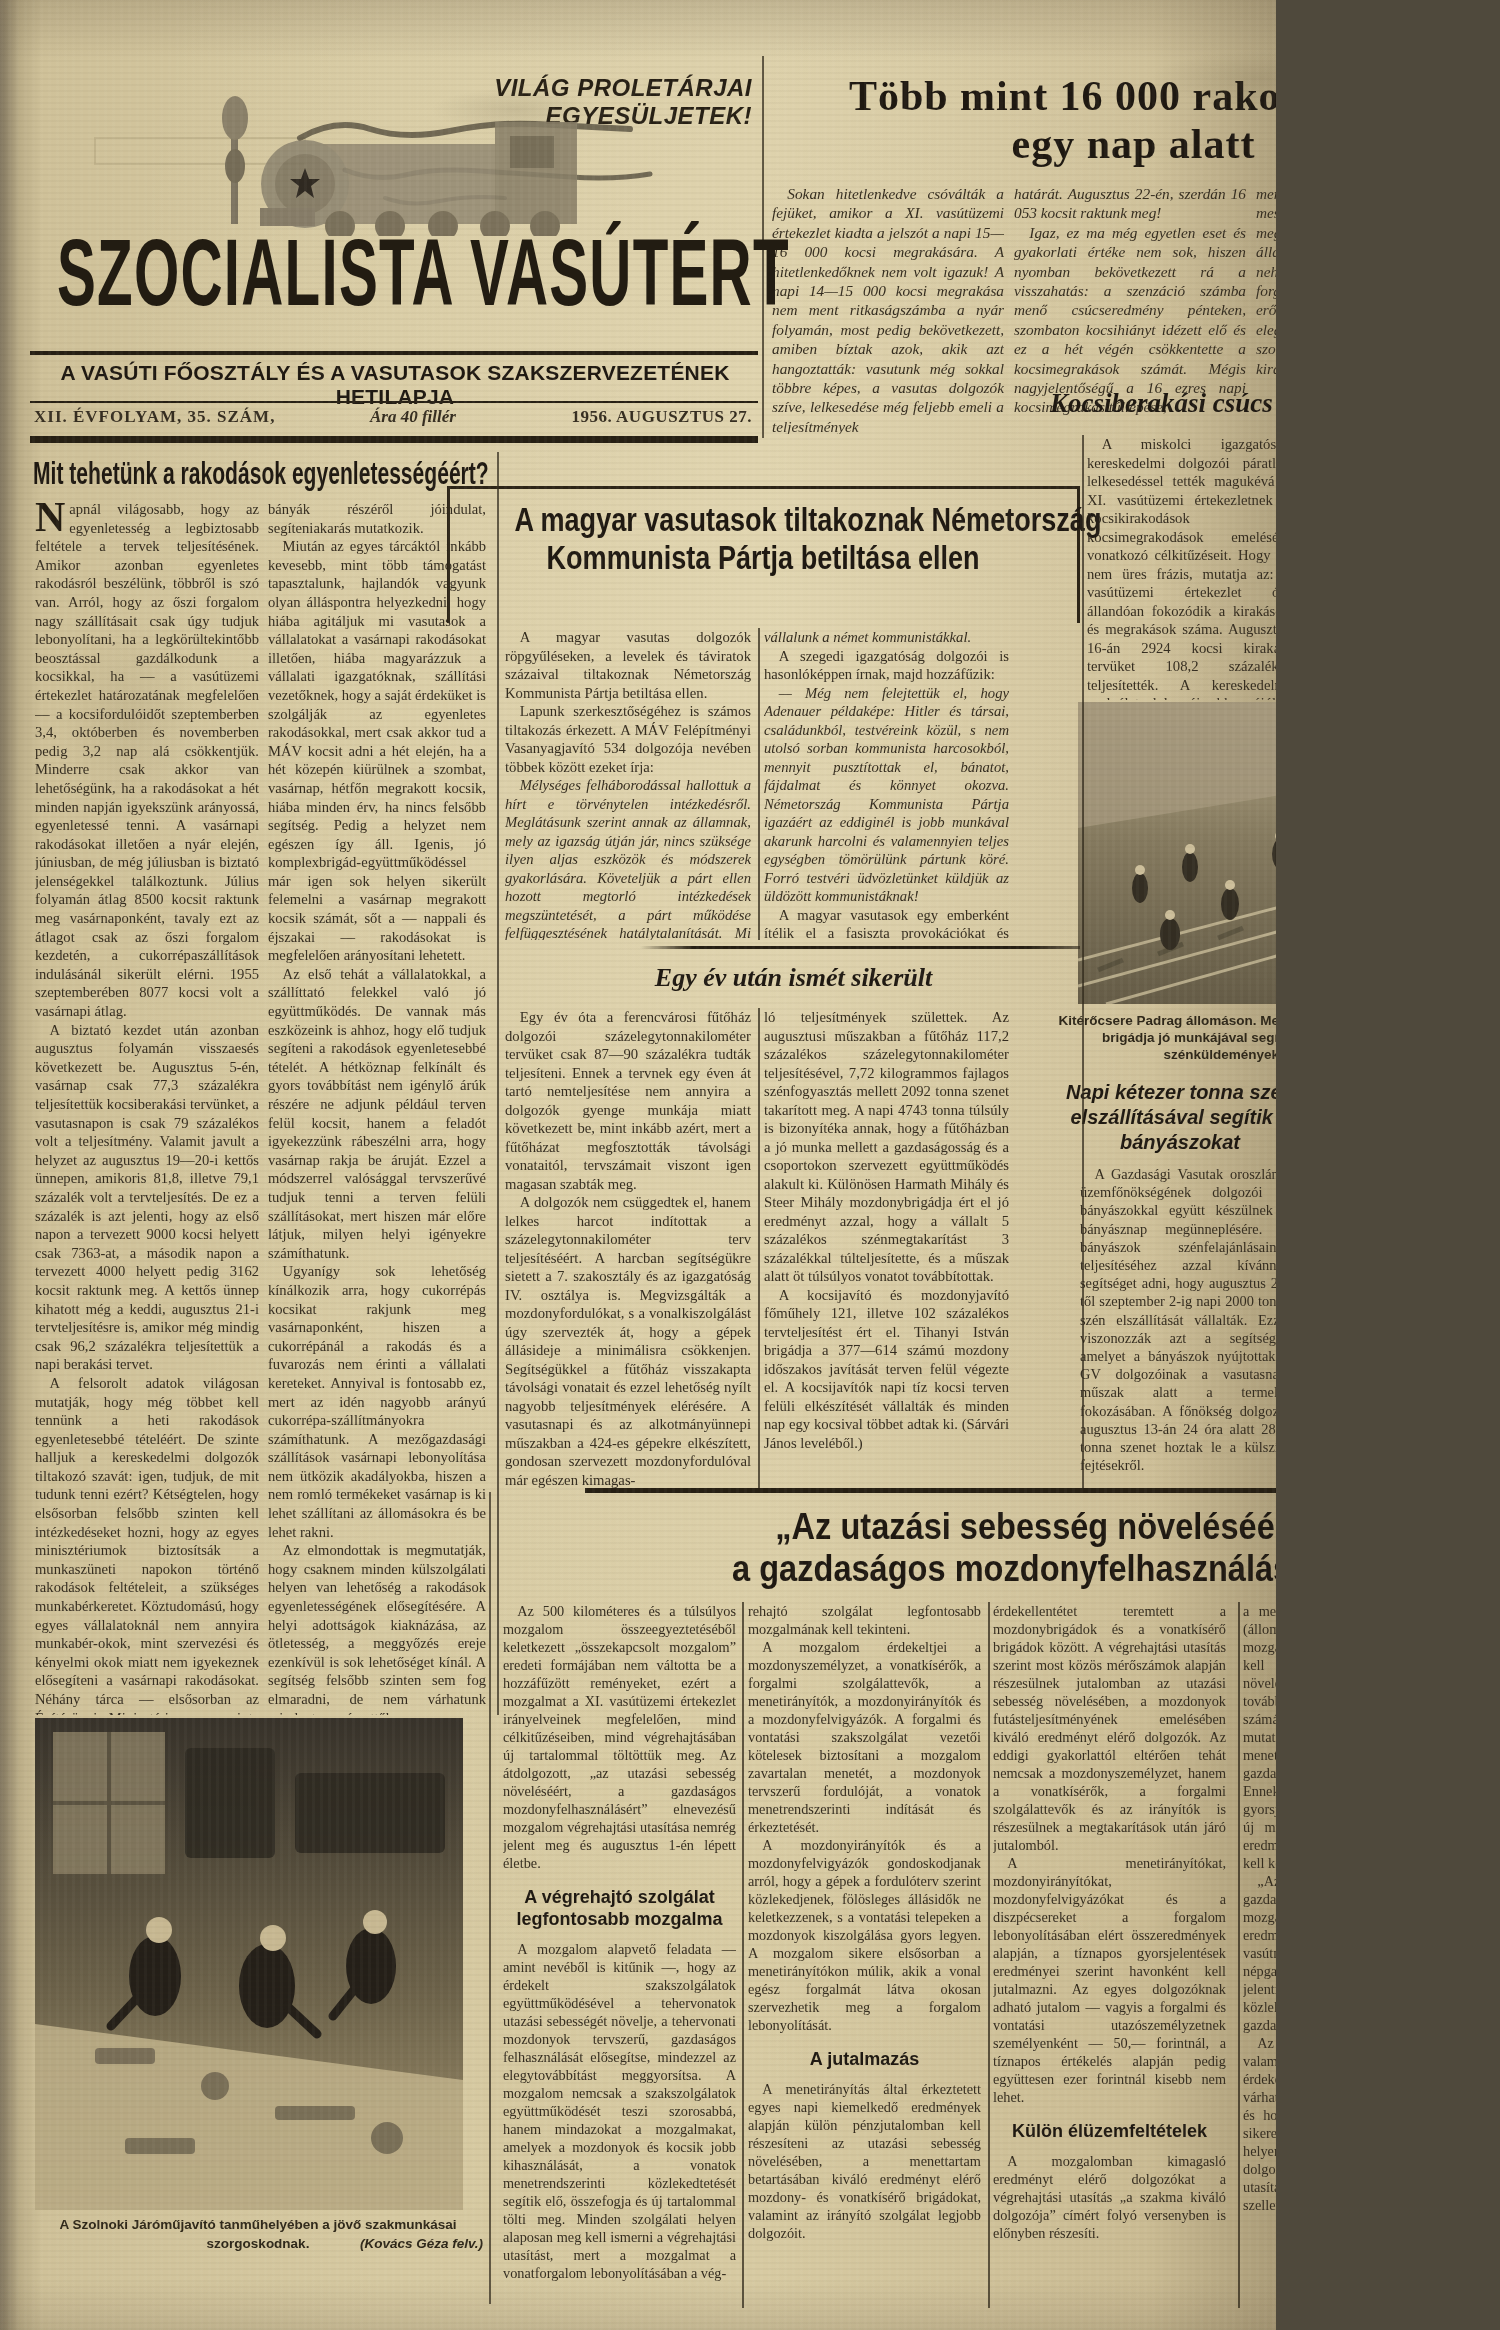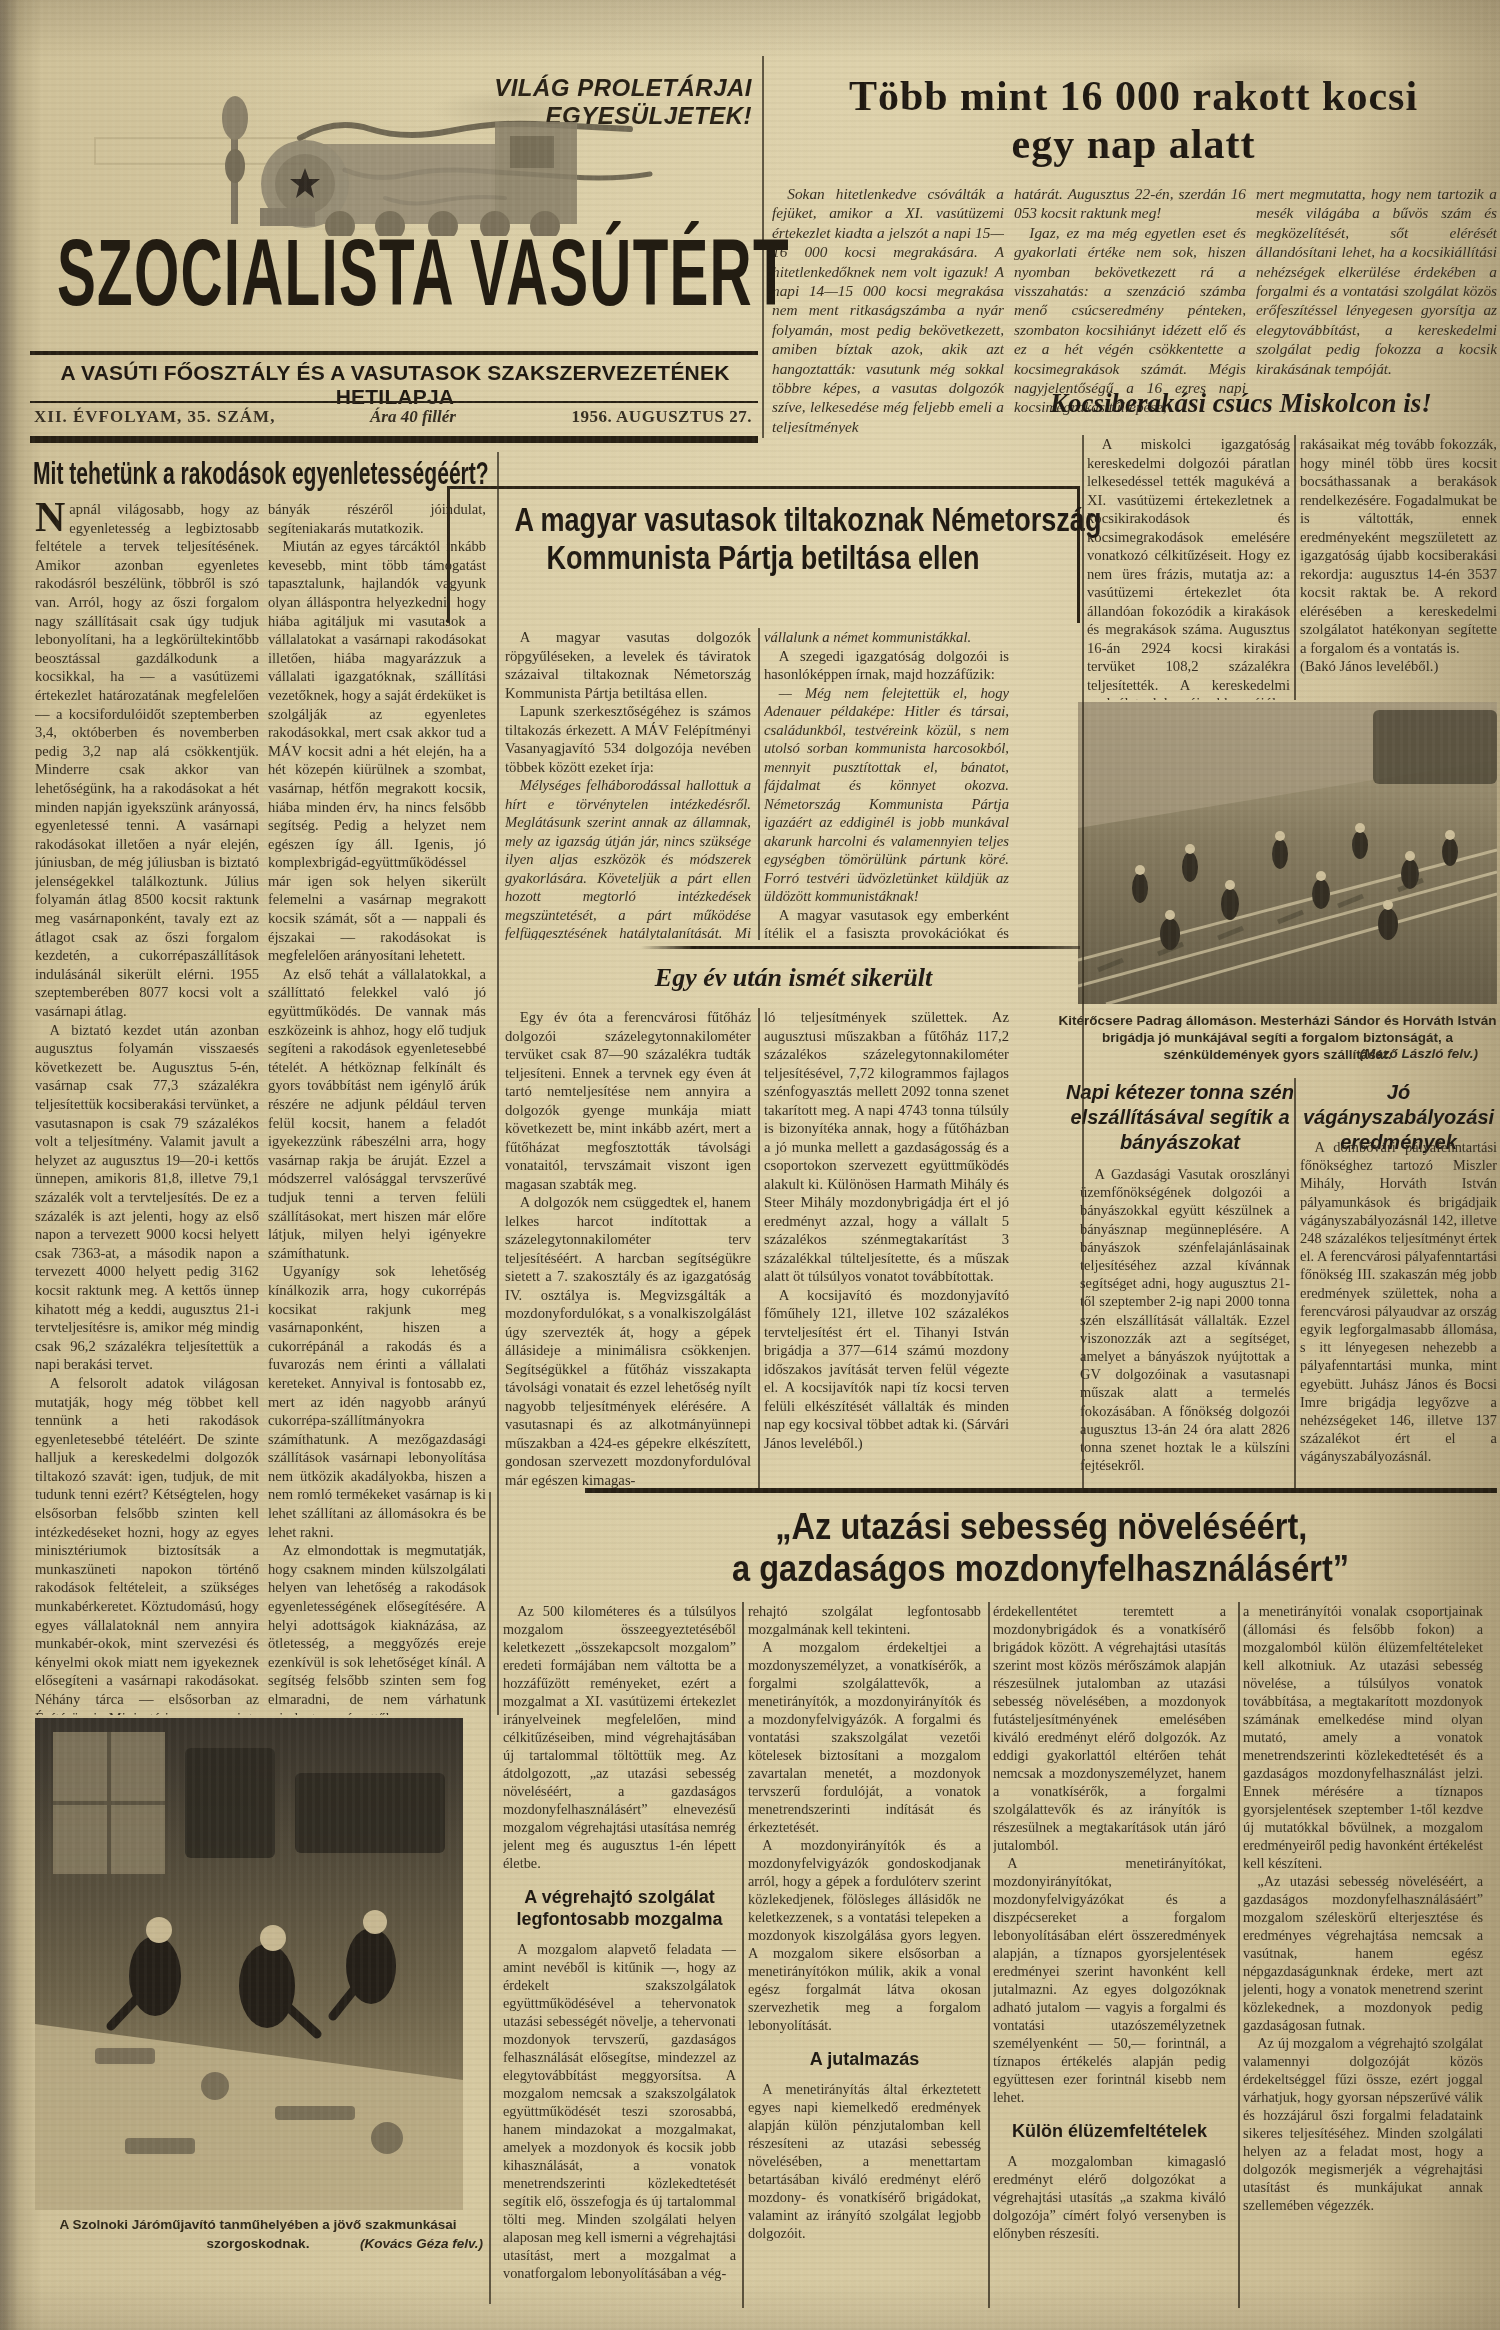--- a/index.html
+++ b/index.html
@@ -1,16 +1,16 @@
 <!DOCTYPE html>
 <html lang="hu"><head>
 <meta charset="utf-8">
 <style>
   html,body{margin:0;padding:0;background:#4f493c;}
-  .page{position:relative;width:1500px;height:2330px;overflow:hidden;
+  .page{position:relative;width:1276px;height:2330px;overflow:hidden;
     font-family:"Liberation Serif",serif;color:#352d20;
     background:
       linear-gradient(180deg, rgba(120,106,80,.28) 0, rgba(120,106,80,0) 60px),
       linear-gradient(0deg, rgba(120,106,80,.22) 0, rgba(120,106,80,0) 50px),
       radial-gradient(ellipse at 62% 28%, rgba(250,242,212,.30), rgba(250,242,212,0) 62%),
       linear-gradient(90deg, #80755e 0, #bcae88 20px, #cfc199 42px, #d6c9a1 30%, #d7caa2 60%, #cabb93 90%, #ab9c78 100%),
       #d2c49c;}
   .page::after{content:"";position:absolute;inset:0;pointer-events:none;
     background:
       repeating-linear-gradient(0deg, rgba(64,52,30,.035) 0 2px, rgba(64,52,30,0) 2px 6px),

